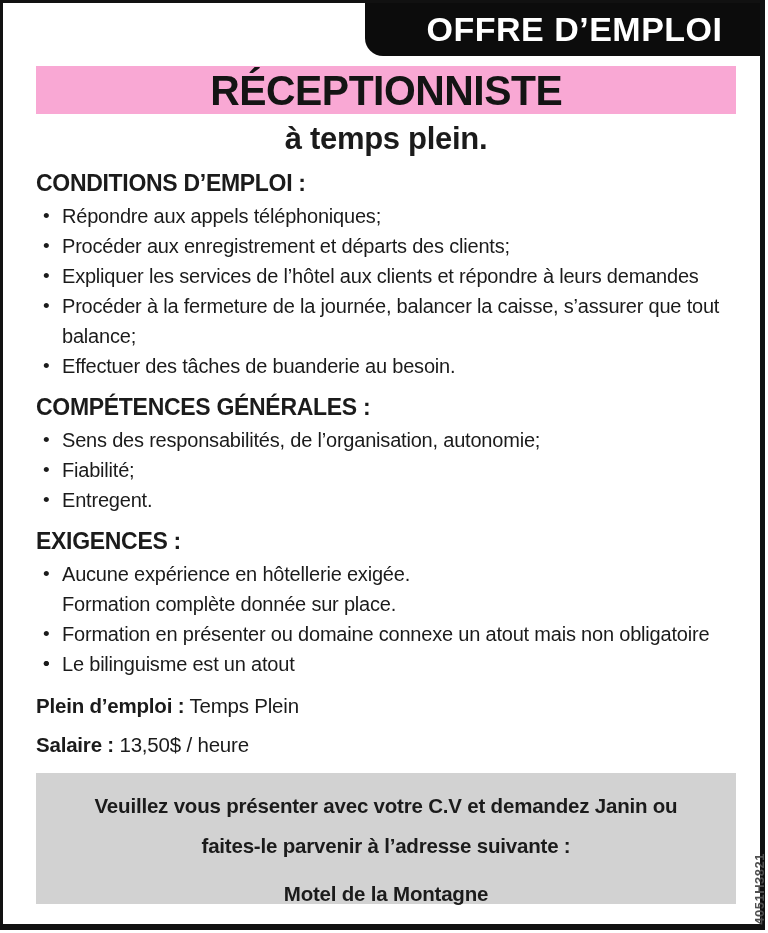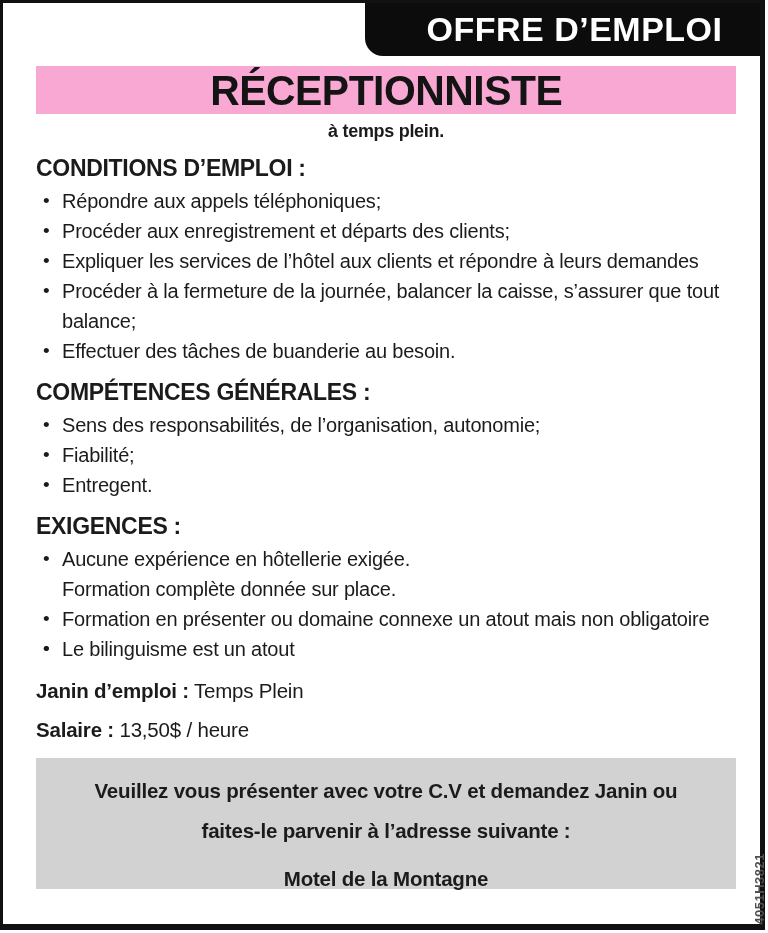--- a/index.html
+++ b/index.html
@@ -65,21 +65,21 @@
     font-weight: 700;
     font-size: 43px;
     letter-spacing: -0.5px;
     transform: scaleX(0.95);
     white-space: nowrap;
     color: #141414;
   }
   .subtitle-line {
     text-align: center;
     font-weight: 700;
-    font-size: 18px;
+    font-size: 31px;
     margin-top: 7px;
     letter-spacing: -0.3px;
   }
   .section { margin-top: 13px; }
   .section-heading {
     font-weight: 700;
     font-size: 23px;
     letter-spacing: -0.3px;
     margin-bottom: 4px;
   }
@@ -214,21 +214,21 @@
           <span class="bullet-dot">•</span>
         </li>
         <li>
           <span class="bullet-dot">•</span>
           <span class="item-text">Le bilinguisme est un atout</span>
         </li>
       </ul>
     </div>
 
     <div class="detail-line">
-      <span class="detail-label">Janin d’emploi :</span><span class="detail-value"> Temps Plein</span>
+      <span class="detail-label">Plein d’emploi :</span><span class="detail-value"> Temps Plein</span>
     </div>
 
     <div class="detail-line">
       <span class="detail-label">Salaire :</span><span class="detail-value"> 13,50$ / heure</span>
     </div>
 
     <div class="footer-box">
       <div class="footer-message">Veuillez vous présenter avec votre C.V et demandez Janin ou
 faites-le parvenir à l’adresse suivante :</div>
       <div class="footer-company">Motel de la Montagne</div>

